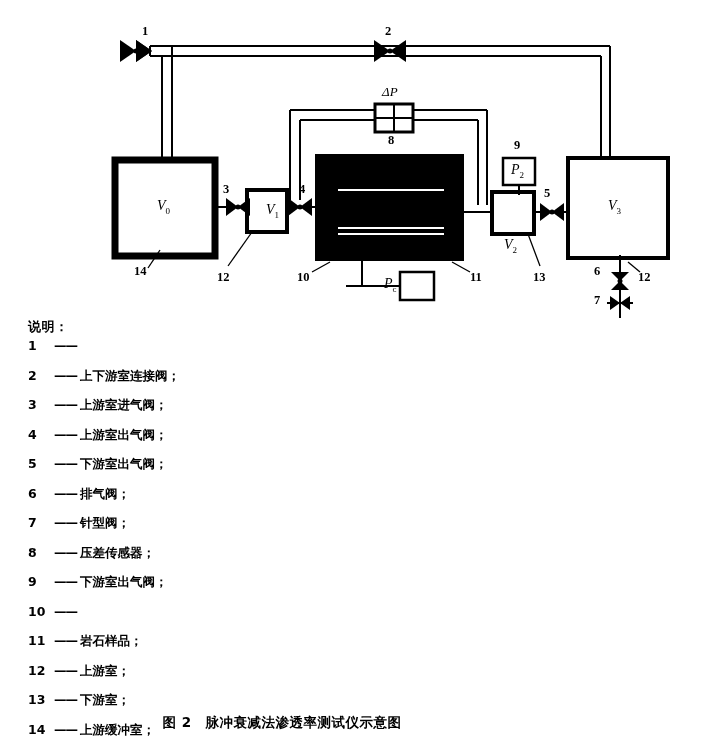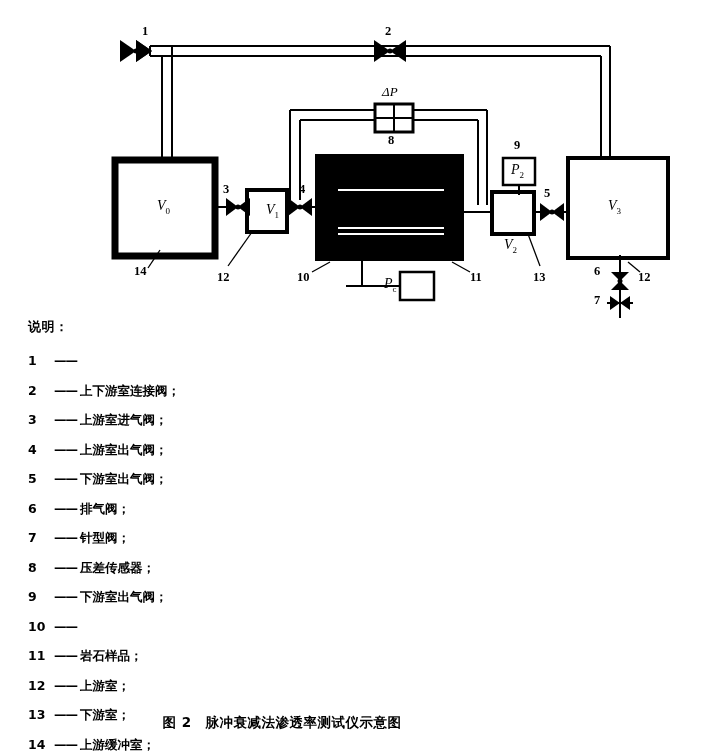--- a/index.html
+++ b/index.html
@@ -52,21 +52,21 @@
   #legend {
     position: absolute;
     left: 28px;
     top: 318px;
     width: 420px;
   }
   #legend .legend-title {
     font-family: "DejaVu Sans", sans-serif;
     font-size: 13px;
     font-weight: bold;
-    margin-bottom: 17px;
+    margin-bottom: 2px;
     letter-spacing: 0.5px;
   }
   .legend-row {
     display: flex;
     align-items: baseline;
     height: 29.5px;
     font-family: "DejaVu Sans", sans-serif;
     font-size: 12.5px;
     font-weight: bold;
   }

